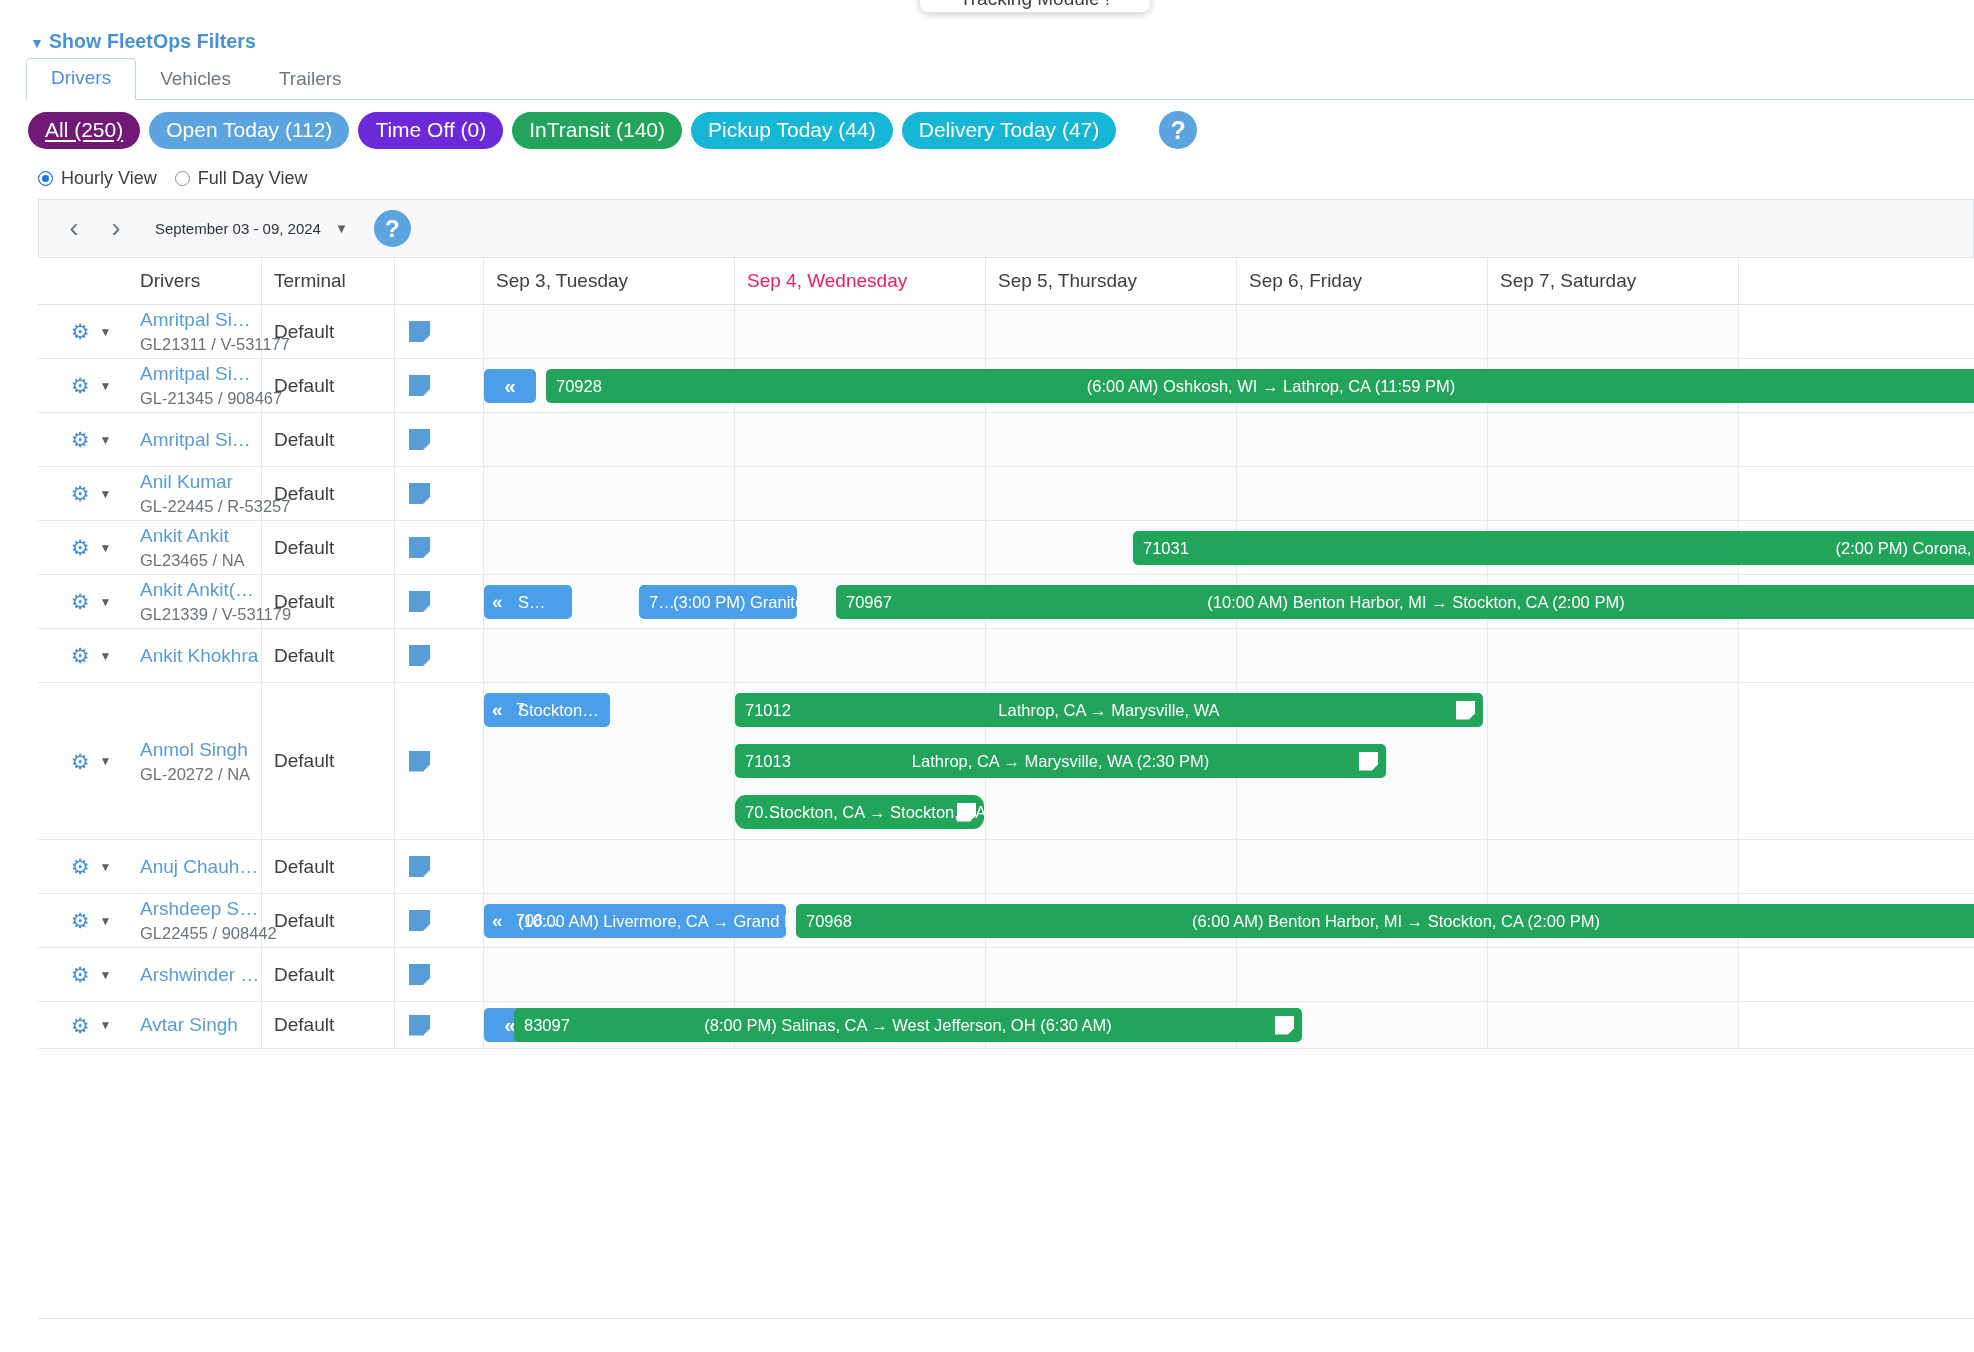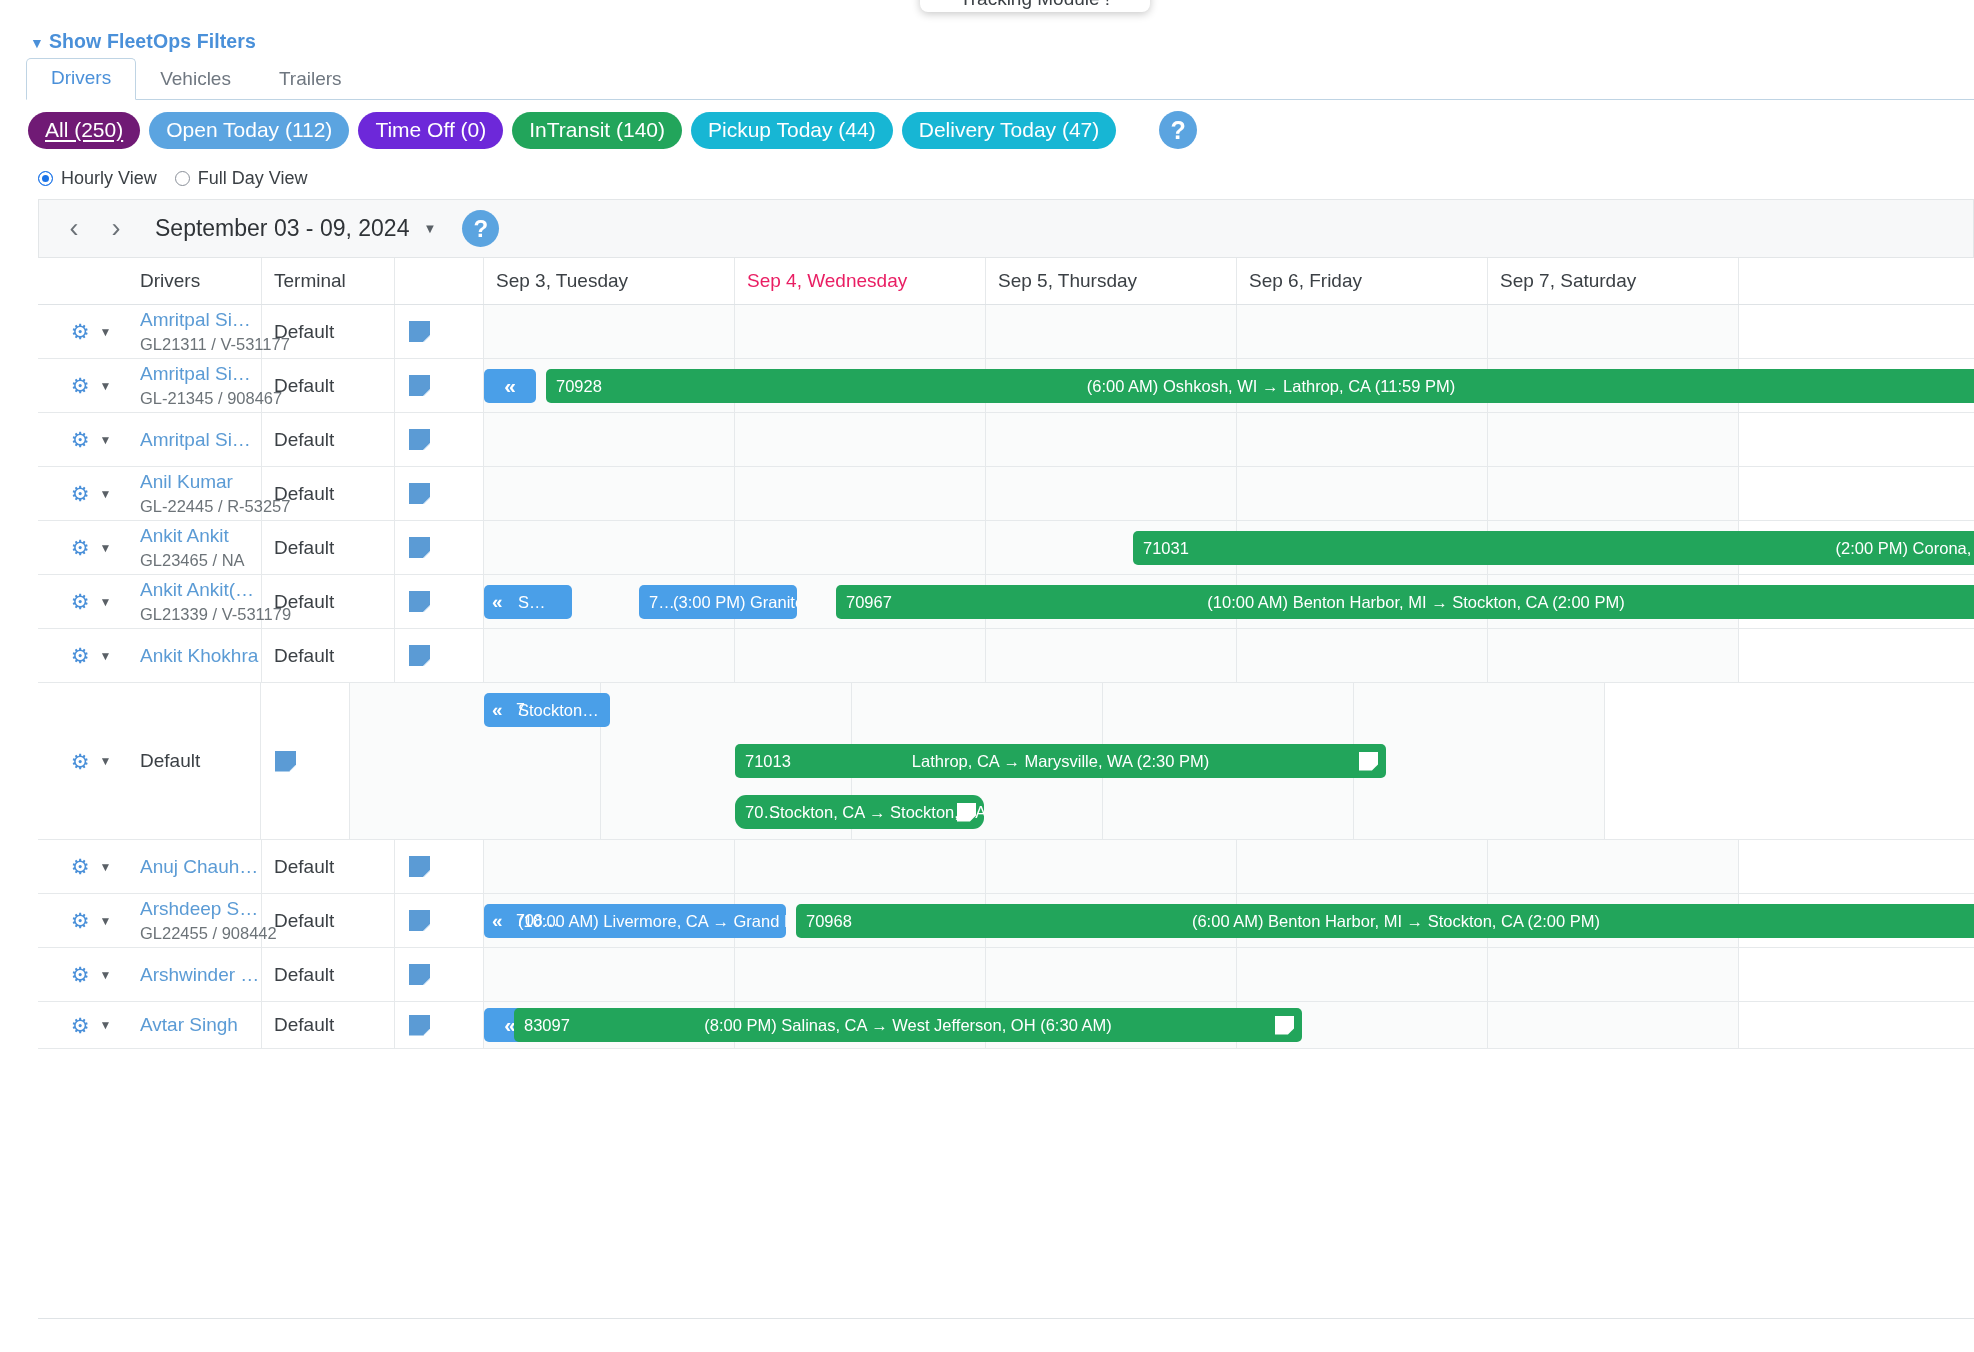--- a/index.html
+++ b/index.html
@@ -122,21 +122,21 @@
     gap: 0px;
   }
   .arrow-btn {
     width: 42px; height: 42px;
     display: flex; align-items: center; justify-content: center;
     font-size: 27px; color: #6b7177;
     cursor: pointer;
   }
   .arrow-btn:first-child { margin-left: 14px; }
   .date-label {
-    font-size: 23px; color: #2f3337;
+    font-size: 15px; color: #2f3337;
     margin-left: 18px;
   }
   .date-caret {
     margin-left: 14px; font-size: 13px; color: #5a6066; cursor: pointer;
   }
   .datebar .help-badge { margin-left: 26px; width: 37px; height: 37px; font-size: 24px; }
 
   
   .grid {
     position: absolute;
@@ -446,20 +446,24 @@
         <div class="cell c-day" style="background: rgb(250, 251, 251);"></div>
         <div class="cell c-day" style="background: rgb(250, 251, 251);"></div>
         <div class="cell c-day" style="background: rgb(250, 251, 251);"></div>
         <div class="cell c-day" style="background: rgb(250, 251, 251);"></div>
       </div>
       <div class="grow" style="height: 157px;">
         <div class="cell c-gear">
           <span class="gear">⚙</span>
           <span class="caret-sm">▼</span>
         </div>
+        <div class="cell c-driver">
+          <span class="dname">Anmol Singh</span>
+          <span class="dsub">GL-20272 / NA</span>
+        </div>
         <div class="cell c-term">
           <span class="term">Default</span>
         </div>
         <div class="cell c-note">
           <span class="note-icon"></span>
         </div>
         <div class="cell c-day" style="background: rgb(250, 251, 251);"></div>
         <div class="cell c-day" style="background: rgb(250, 251, 251);"></div>
         <div class="cell c-day" style="background: rgb(250, 251, 251);"></div>
         <div class="cell c-day" style="background: rgb(250, 251, 251);"></div>
@@ -567,20 +571,25 @@
       </div>
       <div class="bar green" style="left: 352px; width: 1160px; top: 327px;">
         <span class="bid">70967</span>
         <span class="mid">(10:00 AM)  Benton Harbor, MI   →   Stockton, CA  (2:00 PM)</span>
       </div>
       <div class="bar blue" style="left: 0px; width: 126px; top: 435px;">
         <span class="chev2">«</span>
         <span class="bid2">7</span>
         <span class="mid" style="text-align: center;">Stockton…</span>
       </div>
+      <div class="bar green" style="left: 251px; width: 748px; top: 435px;">
+        <span class="bid">71012</span>
+        <span class="mid">Lathrop, CA   →   Marysville, WA</span>
+        <span class="bnote"></span>
+      </div>
       <div class="bar green" style="left: 251px; width: 651px; top: 486px;">
         <span class="bid">71013</span>
         <span class="mid">Lathrop, CA   →   Marysville, WA  (2:30 PM)</span>
         <span class="bnote"></span>
       </div>
       <div class="bar green" style="left: 251px; width: 249px; top: 537px; border-radius: 11px;">
         <span class="bid">70…</span>
         <span class="mid">Stockton, CA   →   Stockton, CA</span>
         <span class="bnote"></span>
       </div>

